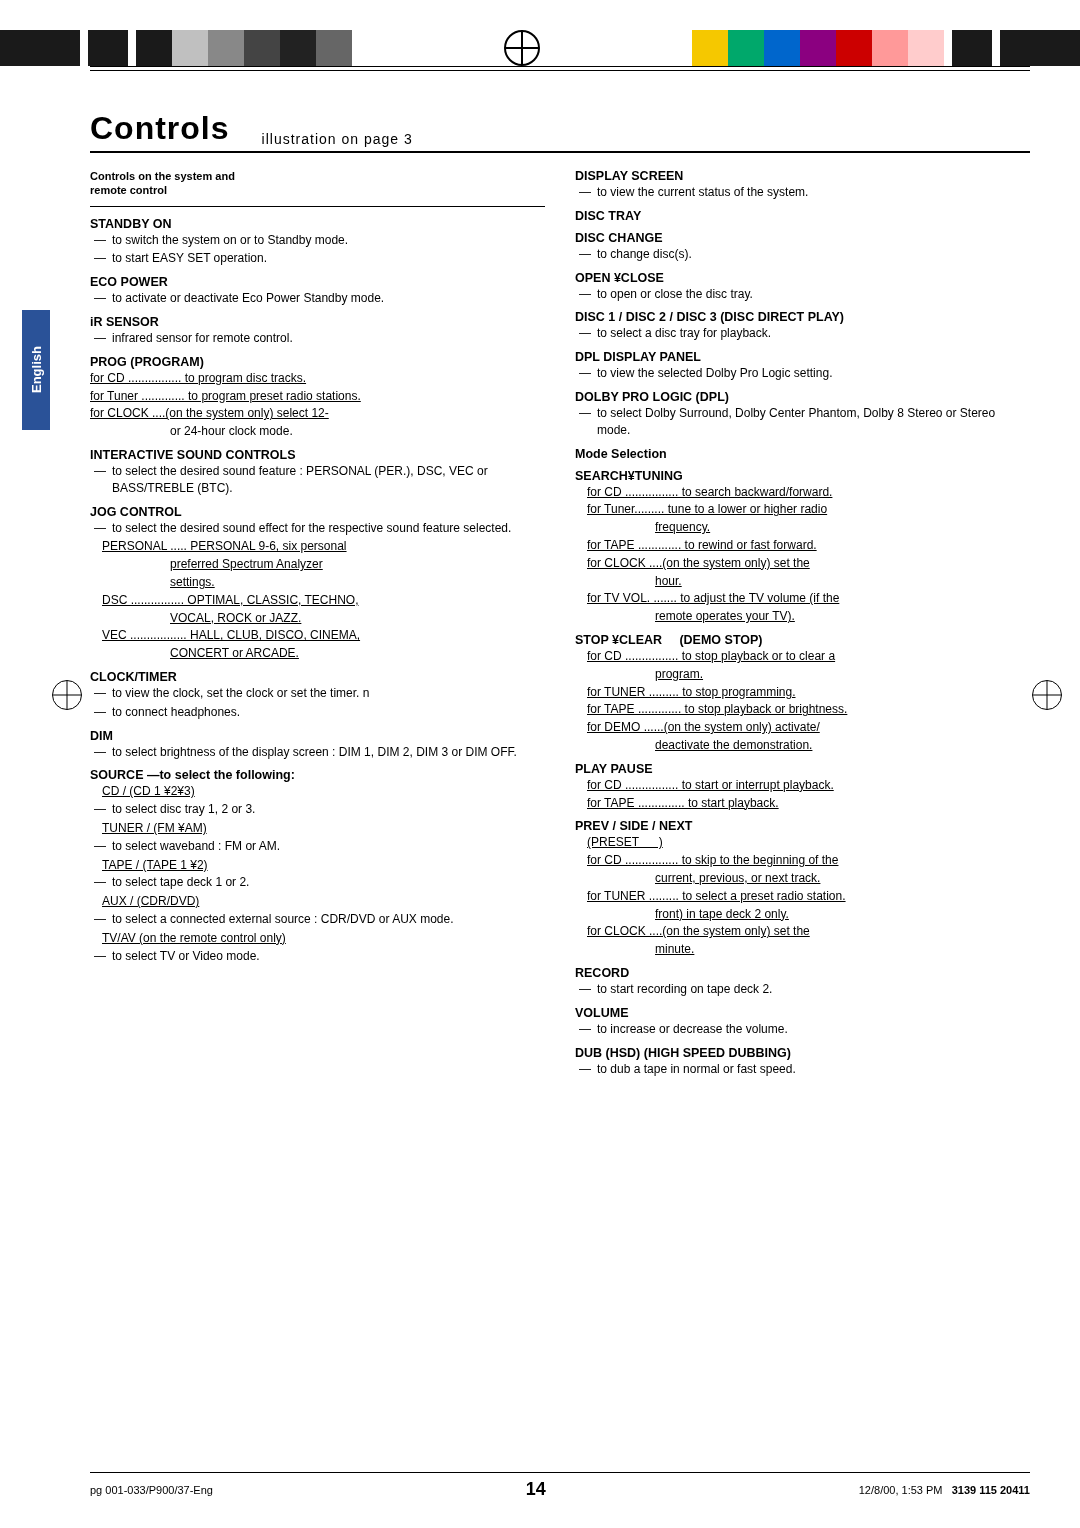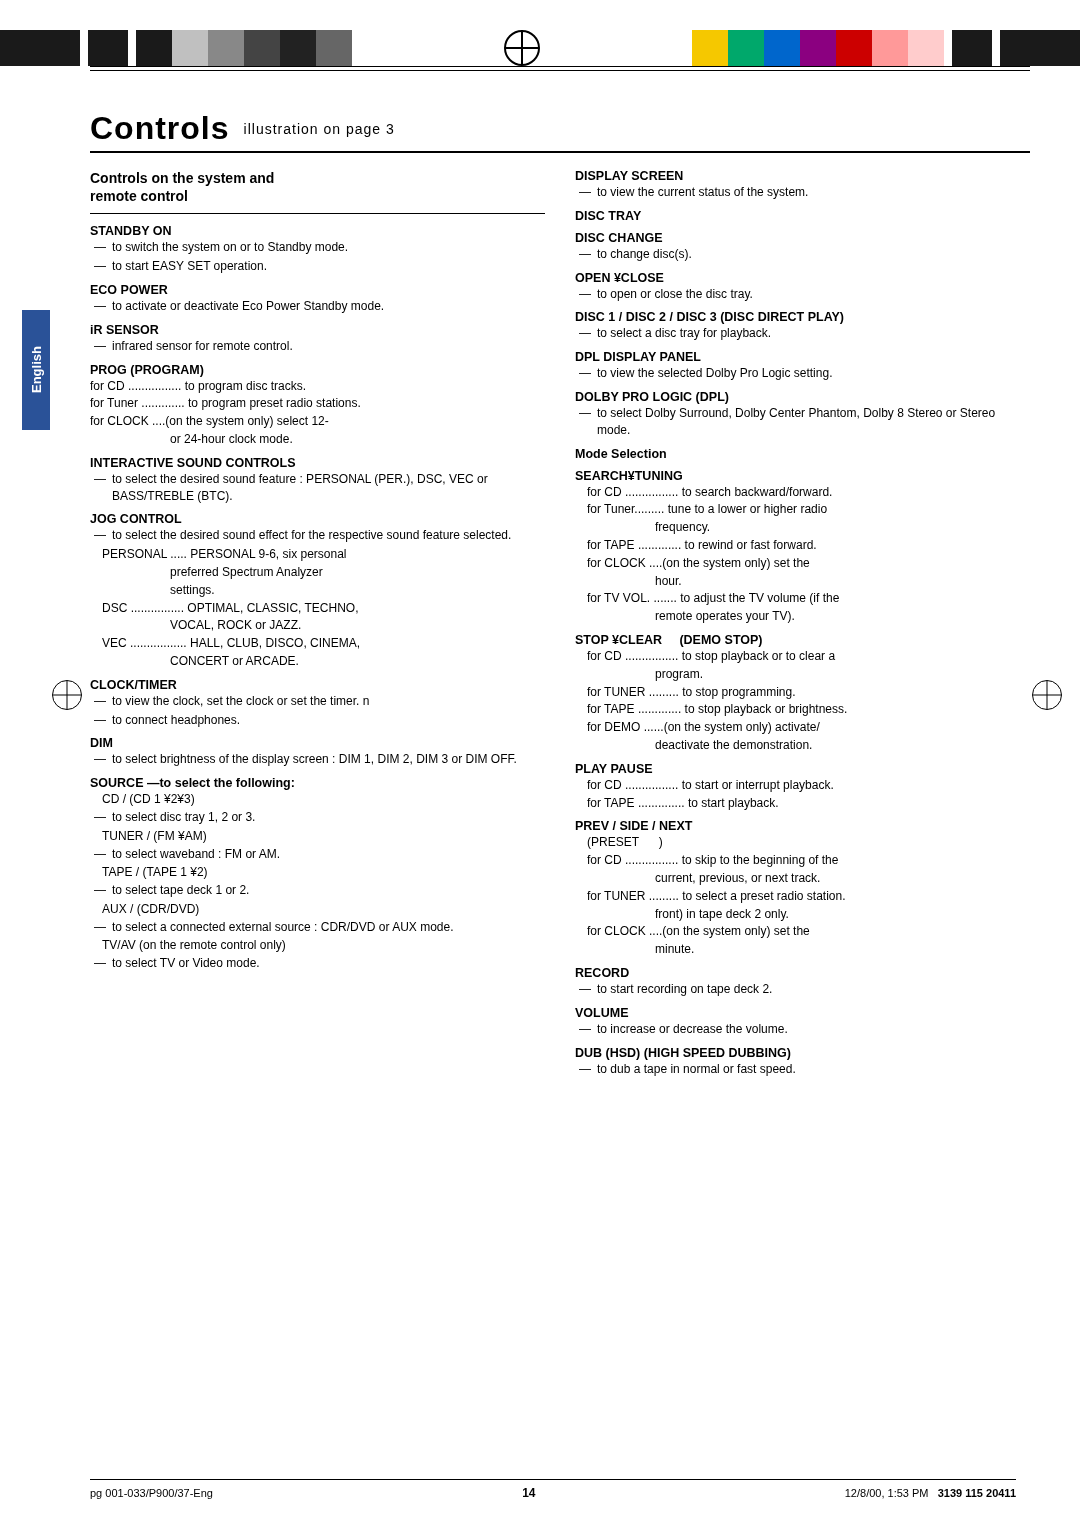--- a/index.html
+++ b/index.html
@@ -52,22 +52,22 @@
       font-weight: bold;
     }
 
     
     .controls-heading {
       font-size: 32px;
       font-weight: bold;
       letter-spacing: 1px;
       margin-bottom: 4px;
       display: flex;
-      align-items: center;
-      gap: 14px;
+      align-items: flex-end;
+      gap: 32px;
     }
     .controls-heading .illustration {
       font-size: 14px;
       font-weight: normal;
     }
 
     .heading-rule {
       border: none;
       border-top: 2px solid #000;
       margin-bottom: 16px;
@@ -83,21 +83,21 @@
       flex: 1;
       min-width: 0;
     }
     .col-right {
       flex: 1;
       min-width: 0;
     }
 
     
     .section-heading {
-      font-size: 14px;
+      font-size: 11px;
       font-weight: bold;
       margin-bottom: 8px;
       line-height: 1.3;
     }
 
     .section-rule {
       border: none;
       border-top: 1px solid #000;
       margin-bottom: 10px;
     }
@@ -110,20 +110,21 @@
       font-weight: bold;
       font-size: 12.5px;
       display: block;
       margin-bottom: 1px;
     }
     .item-sub {
       font-size: 12px;
       padding-left: 0;
       margin-bottom: 1px;
       line-height: 1.4;
+      text-decoration: underline;
     }
     .item-bullet {
       display: flex;
       gap: 4px;
       font-size: 12px;
       line-height: 1.4;
       margin-bottom: 2px;
       padding-left: 4px;
     }
     .item-bullet .dash {
@@ -442,20 +443,20 @@
 <div style="position:absolute; left:52px; top:680px; width:30px; height:30px; border-radius:50%; border:1px solid #000; background:#fff;">
   <div style="position:absolute; width:1px; height:100%; background:#000; left:50%; transform:translateX(-50%);"></div>
   <div style="position:absolute; height:1px; width:100%; background:#000; top:50%; transform:translateY(-50%);"></div>
 </div>
 
 <div style="position:absolute; right:18px; top:680px; width:30px; height:30px; border-radius:50%; border:1px solid #000; background:#fff;">
   <div style="position:absolute; width:1px; height:100%; background:#000; left:50%; transform:translateX(-50%);"></div>
   <div style="position:absolute; height:1px; width:100%; background:#000; top:50%; transform:translateY(-50%);"></div>
 </div>
 
-<div style="position:absolute; bottom:28px; left:90px; right:64px; border-top:1px solid #000; padding-top:6px; display:flex; justify-content:space-between; align-items:center; font-size:11px;">
+<div style="position:absolute; bottom:28px; left:90px; right:50px; border-top:1px solid #000; padding-top:6px; display:flex; justify-content:space-between; align-items:center; font-size:11px;">
   <span>pg 001-033/P900/37-Eng</span>
-  <span style="font-size:12px; font-weight:bold;">14</span>
+  <span style="font-size:18px; font-weight:bold;">14</span>
   <span>
     <span>12/8/00, 1:53 PM</span>&nbsp;&nbsp;
     <b><span>3139 115 20411</span></b>
   </span>
 </div>
 
 </body></html>

